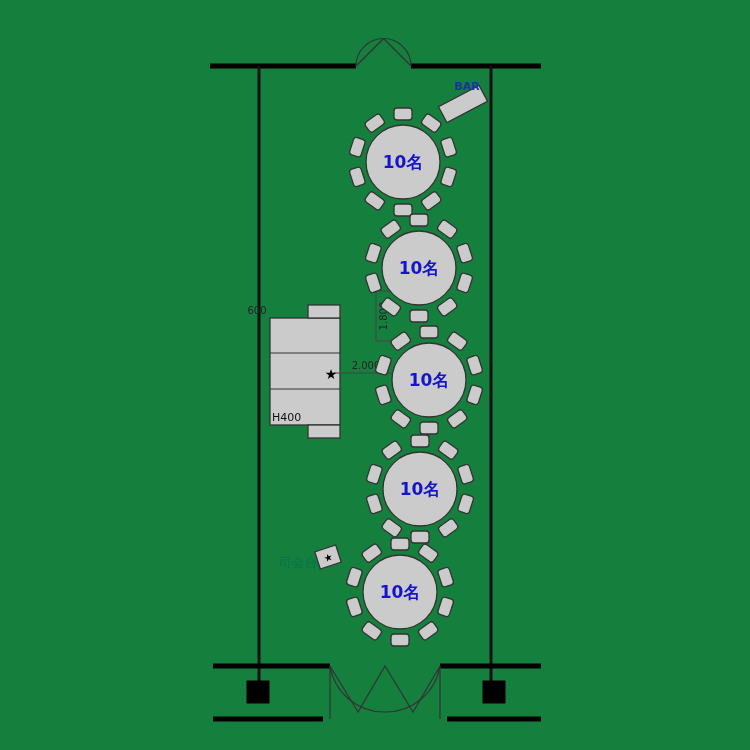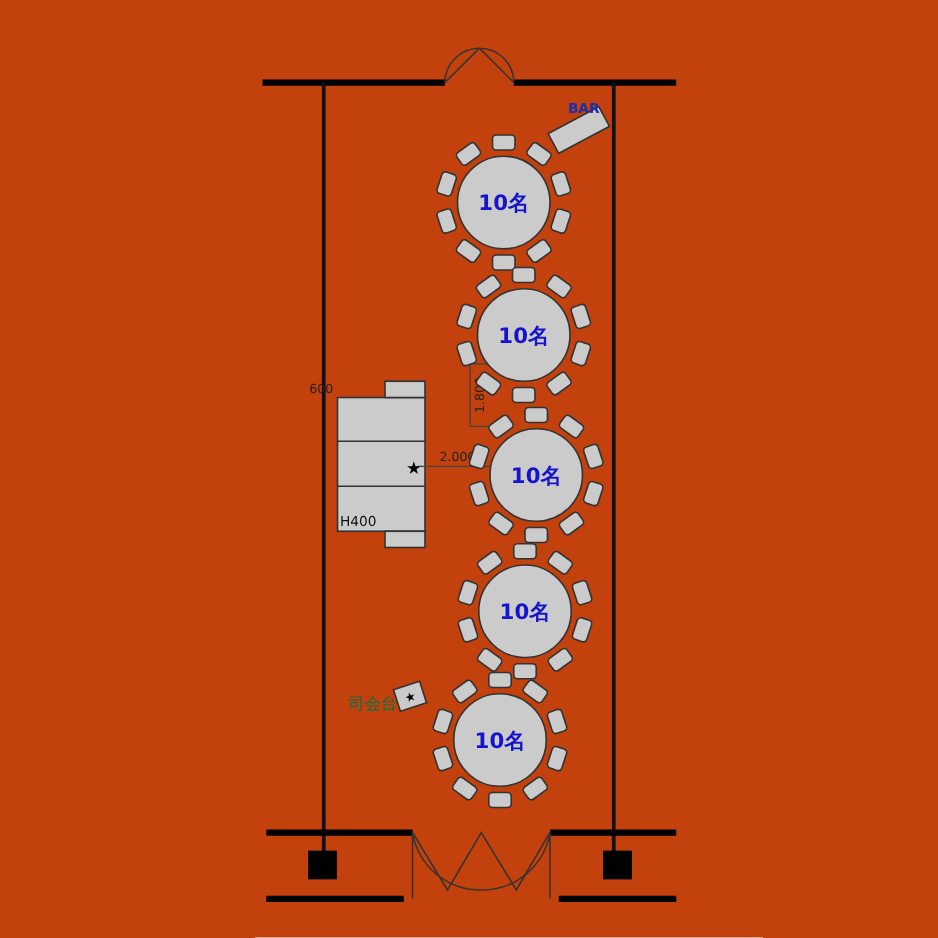--- a/index.html
+++ b/index.html
@@ -1,16 +1,16 @@
 <!DOCTYPE html>
 <html><head>
 <meta charset="utf-8">
 <style>
   html,body{margin:0;padding:0;background:#ffffff;}
-  .page{width:750px;height:750px;position:relative;background:#c2410c;overflow:hidden;}
+  .page{width:750px;height:750px;position:relative;background:#15803d;overflow:hidden;}
   svg{display:block;}
   svg text{font-family:"DejaVu Sans",sans-serif;}
   .wall{stroke:#000;stroke-width:5;fill:none;}
   .wall-side{stroke:#111;stroke-width:3;fill:none;}
   .line{stroke:#333;stroke-width:1.2;fill:none;}
   .dimline{stroke:#444;stroke-width:1;fill:none;}
   .furn{fill:#cbcbcb;stroke:#333;stroke-width:1.3;}
   .col{fill:#000;stroke:#000;}
   .table-label{font-size:17px;font-weight:bold;text-anchor:middle;}
   .dim-label{font-size:10px;fill:#222;text-anchor:middle;}

